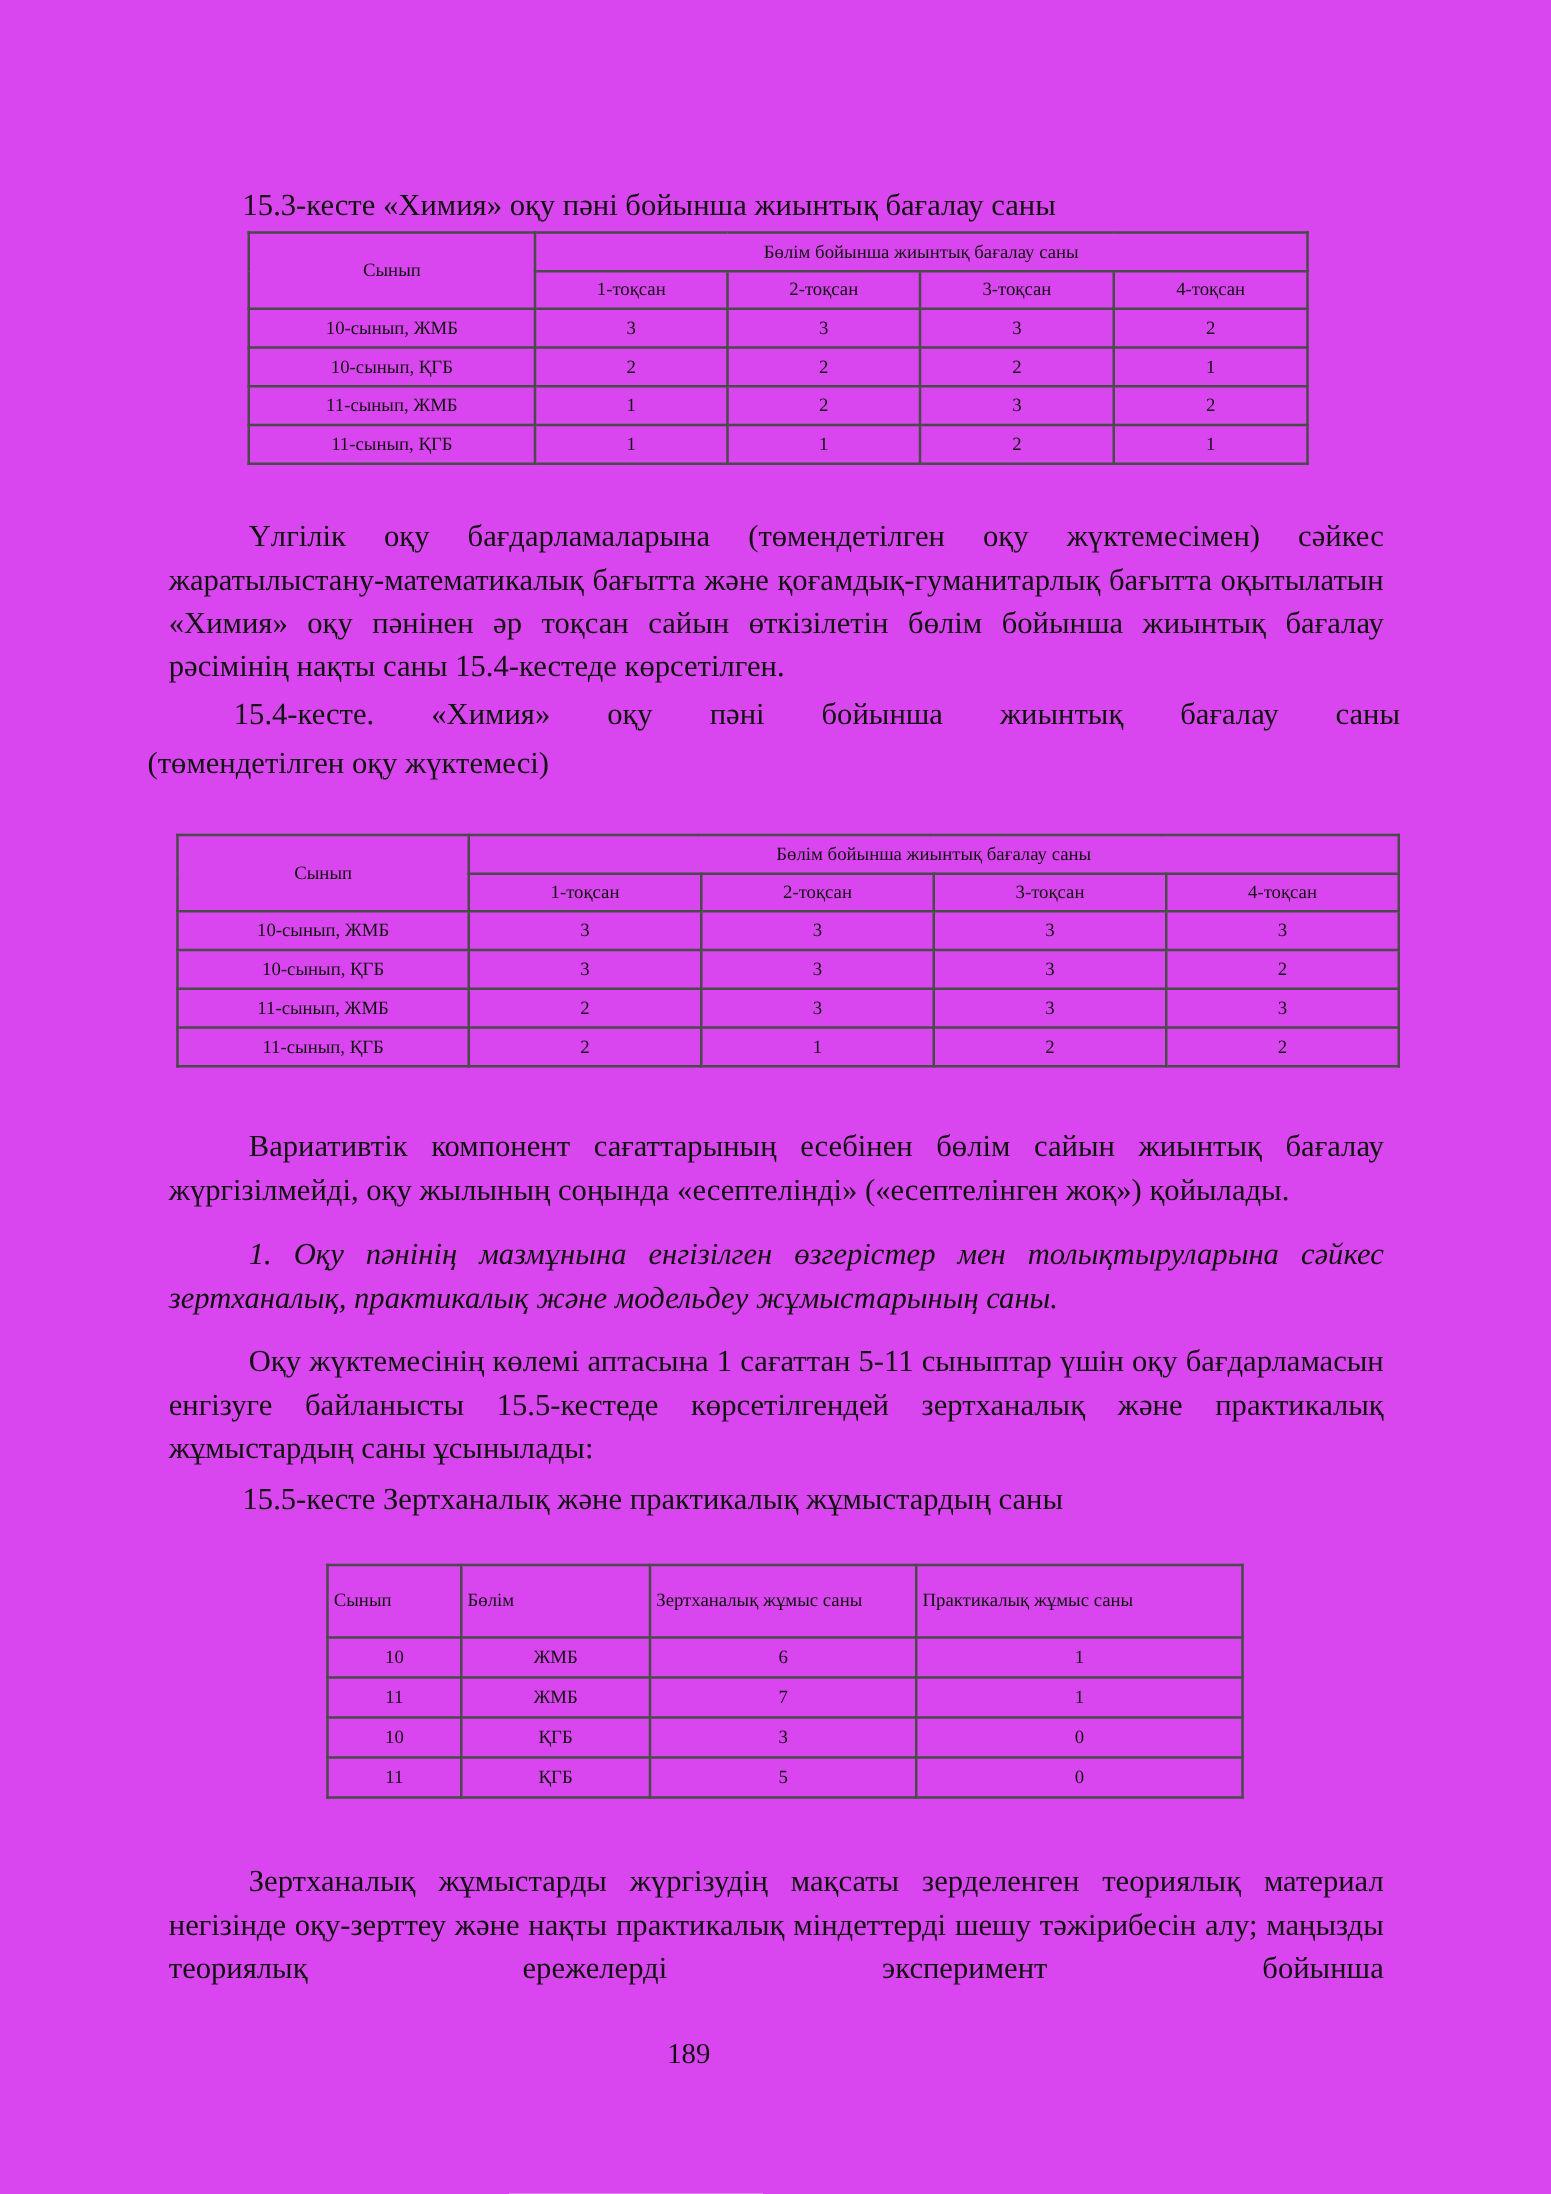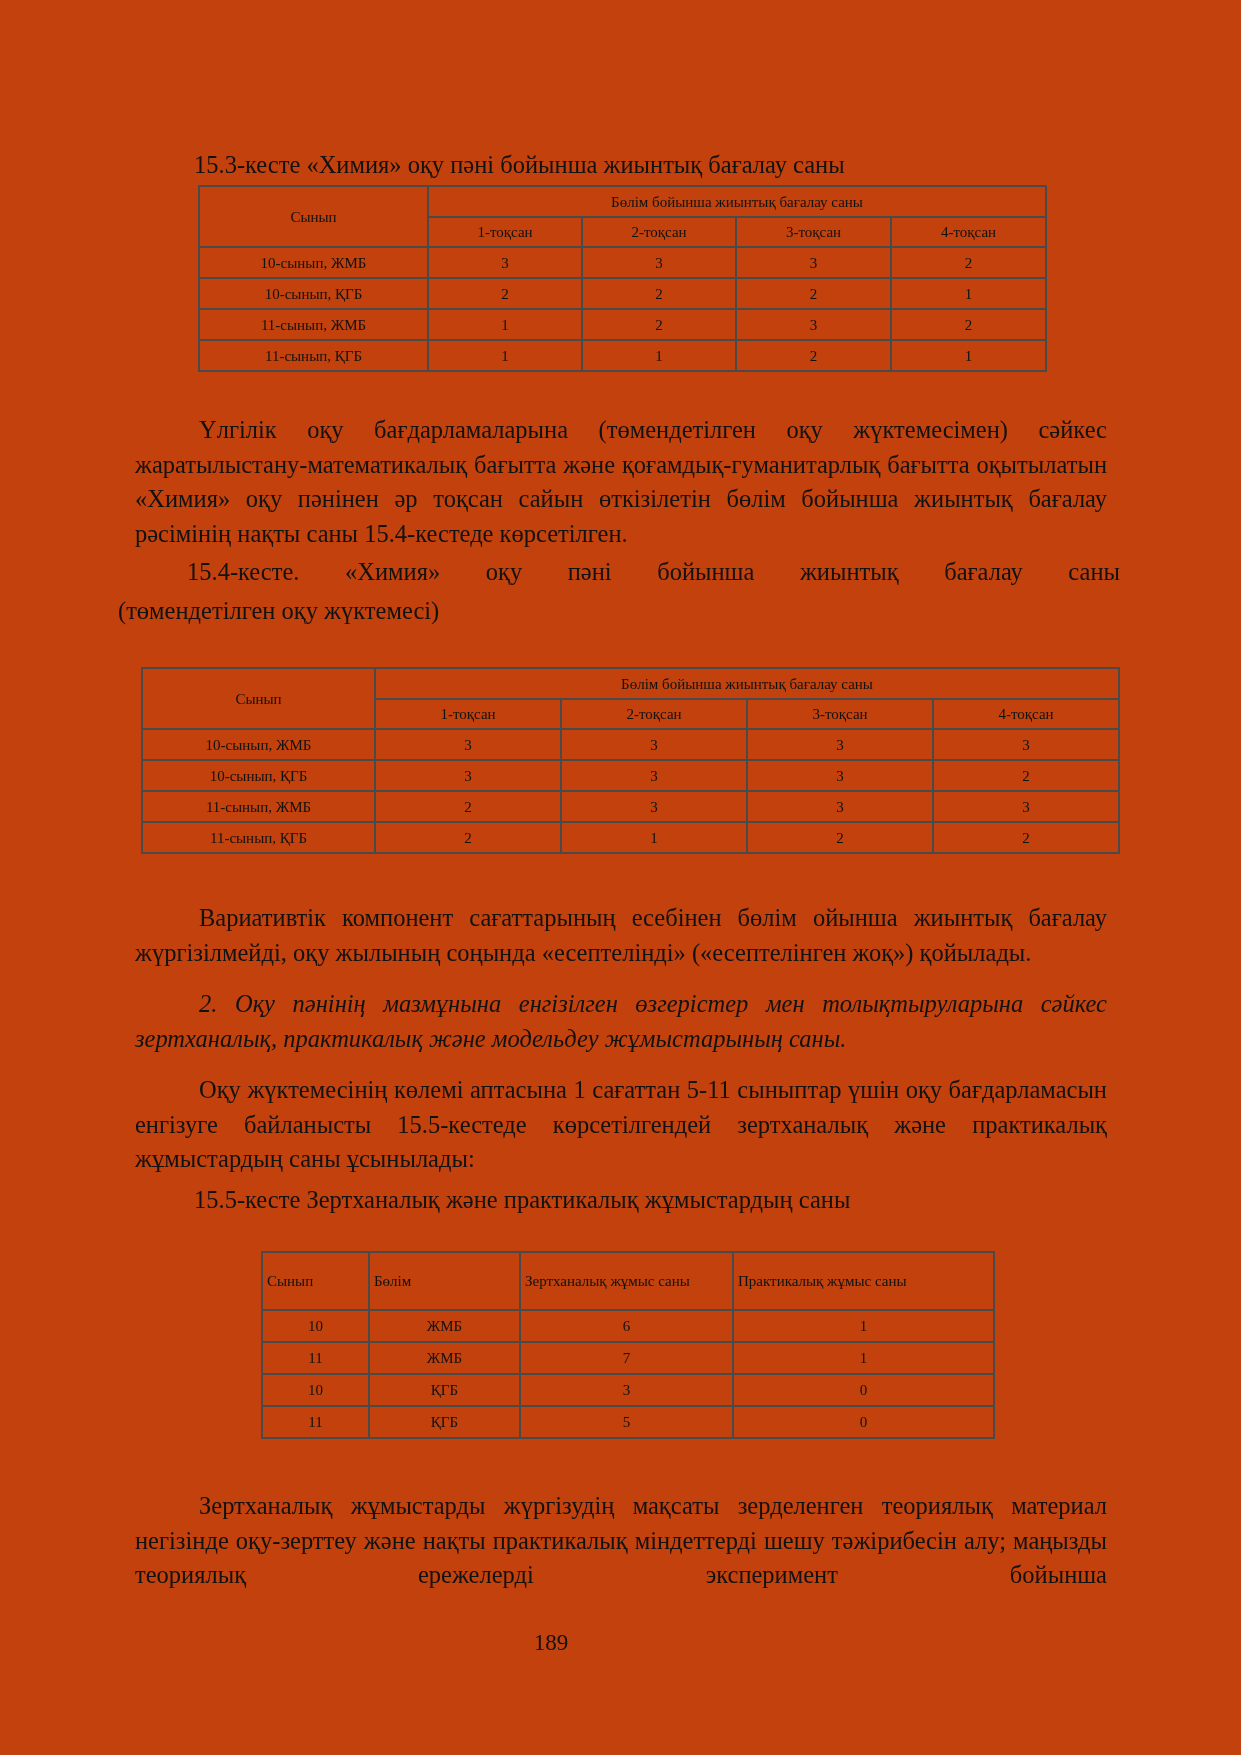--- a/index.html
+++ b/index.html
@@ -1,20 +1,20 @@
 <!DOCTYPE html>
 <html><head>
 <meta charset="utf-8">
 <style>
   html, body { margin: 0; padding: 0; background: #e8e8e8; }
   .page {
     position: relative;
     width: 1241px;
     height: 1755px;
-    background: #c2410c;
+    background: #d946ef;
     font-family: "Liberation Serif", serif;
     color: #121212;
     overflow: hidden;
   }
 
   
   .tblock {
     position: absolute;
     left: 118px;
     width: 1006px;
@@ -187,22 +187,22 @@
         <td>11-сынып, ҚГБ</td>
         <td>2</td>
         <td>1</td>
         <td>2</td>
         <td>2</td>
       </tr>
     </tbody>
   </table>
 
   <div class="tblock" style="top:884px">
-    <p class="para">Вариативтік компонент сағаттарының есебінен бөлім ойынша жиынтық бағалау жүргізілмейді, оқу жылының соңында «есептелінді» («есептелінген жоқ») қойылады.</p>
-    <p class="para italic">2. Оқу пәнінің мазмұнына енгізілген өзгерістер мен толықтыруларына сәйкес зертханалық, практикалық және модельдеу жұмыстарының саны.</p>
+    <p class="para">Вариативтік компонент сағаттарының есебінен бөлім сайын жиынтық бағалау жүргізілмейді, оқу жылының соңында «есептелінді» («есептелінген жоқ») қойылады.</p>
+    <p class="para italic">1. Оқу пәнінің мазмұнына енгізілген өзгерістер мен толықтыруларына сәйкес зертханалық, практикалық және модельдеу жұмыстарының саны.</p>
     <p class="para">Оқу жүктемесінің көлемі аптасына 1 сағаттан 5-11 сыныптар үшін оқу бағдарламасын енгізуге байланысты 15.5-кестеде көрсетілгендей зертханалық және практикалық жұмыстардың саны ұсынылады:</p>
   </div>
 
   <div class="tblock indent76" style="top:1183px">15.5-кесте Зертханалық және практикалық жұмыстардың саны</div>
 
   <table class="t t155">
     <colgroup>
       <col style="width:107px">
         <col style="width:151px">
         <col style="width:213px">

